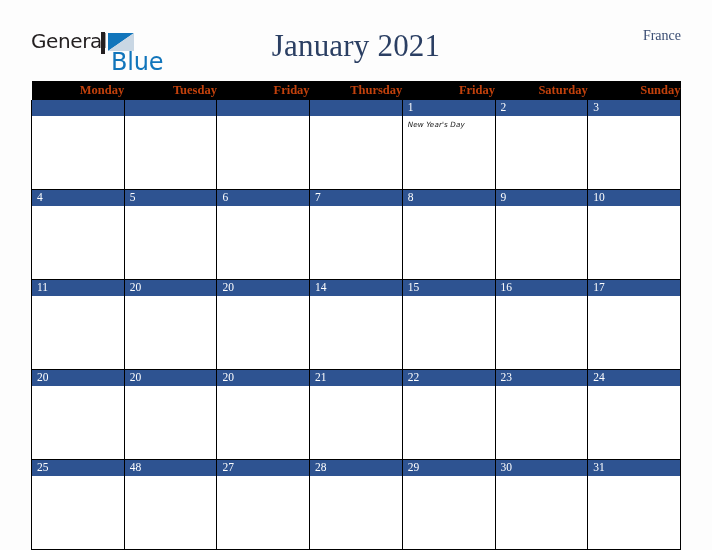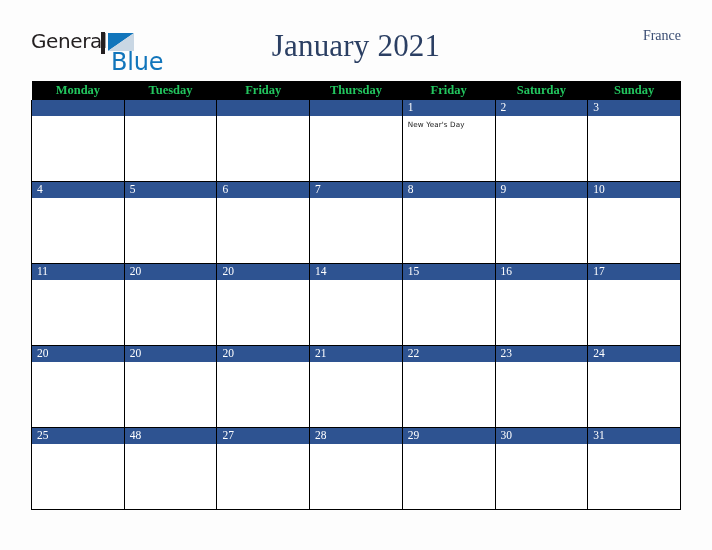--- a/index.html
+++ b/index.html
@@ -89,28 +89,28 @@
     top: 81px;
     width: 650px;
   }
   table.cal {
     border-collapse: collapse;
     width: 650px;
     table-layout: fixed;
   }
   table.cal th {
     background: #000000;
-    color: #22c55e;
+    color: #c2410c;
     font-family: "Liberation Serif", serif;
     font-size: 12.5px;
     font-weight: bold;
     height: 19px;
     line-height: 19px;
     padding: 0;
-    text-align: center;
+    text-align: right;
     border: none;
   }
   table.cal td {
     padding: 0;
     vertical-align: top;
     border-left: 1px solid #000000;
     border-right: 1px solid #000000;
     border-bottom: 1px solid #000000;
     background: #ffffff;
     height: 76px;
@@ -120,23 +120,24 @@
     background: #2e5391;
     height: 15px;
     line-height: 15px;
     color: #ffffff;
     font-family: "Liberation Serif", serif;
     font-size: 11.5px;
     padding: 0 0 0 5px;
     border-bottom: 1px solid #2e5391;
   }
   .daybody {
-    padding: 4px 4px 4px 5px;
+    padding: 4px 4px 12px 5px;
     height: 57px;
     overflow: hidden;
+    font-style: italic;
   }
   .event {
     font-family: "DejaVu Sans", sans-serif;
     font-size: 7.2px;
     color: #1a1a1a;
     line-height: 10px;
     letter-spacing: 0.1px;
     white-space: nowrap;
   }
 </style>

